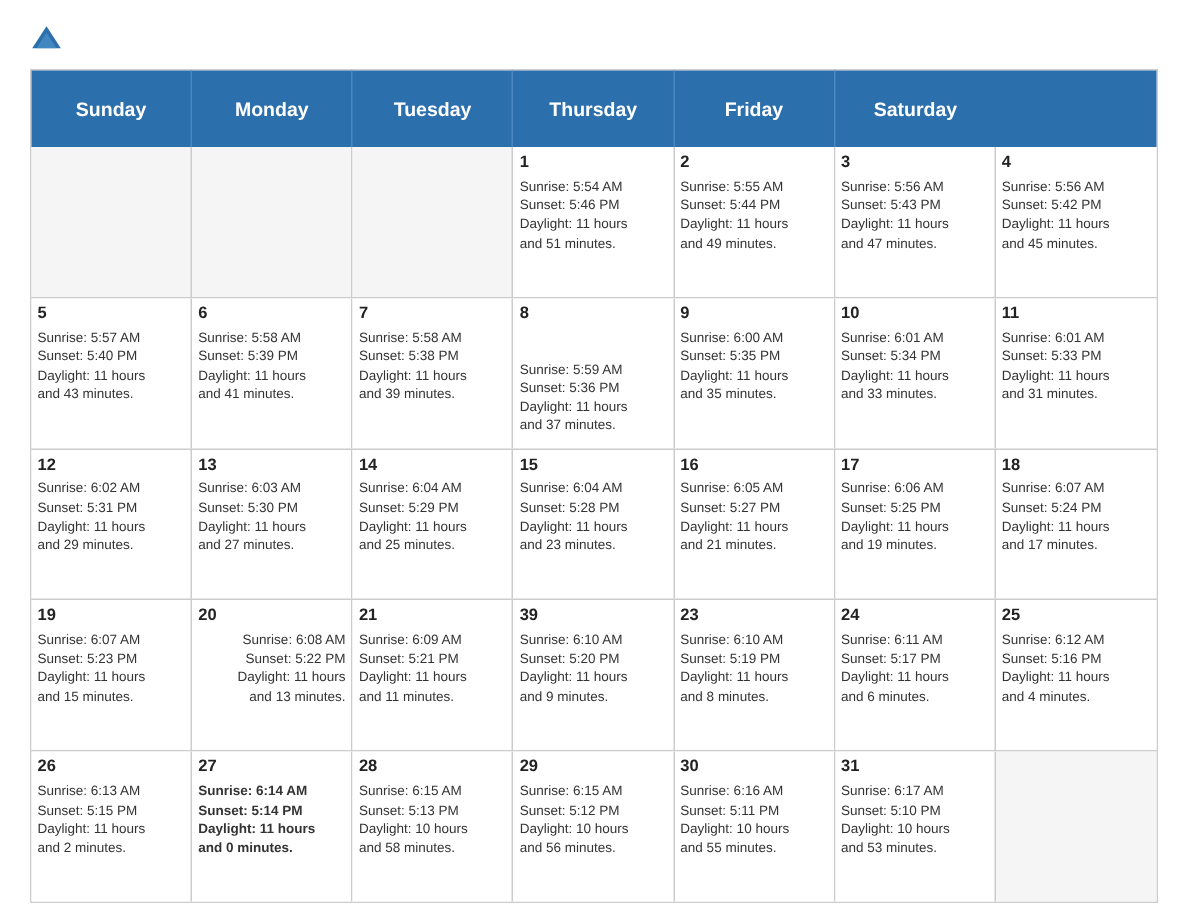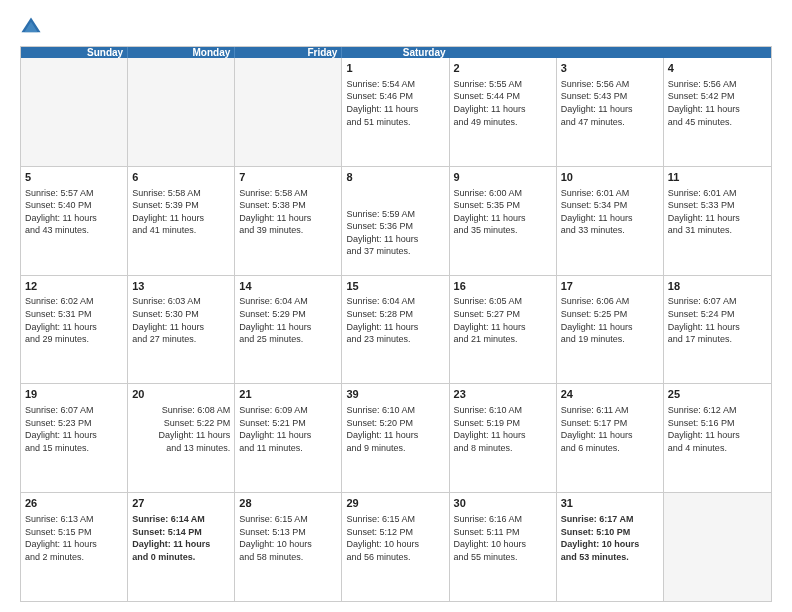--- a/index.html
+++ b/index.html
@@ -51,24 +51,24 @@
       flex-direction: column;
       border: 1px solid #ccc;
     }
     .cal-header-row {
       display: grid;
       grid-template-columns: repeat(7, 1fr);
       background: #2c6fad;
     }
     .cal-header-cell {
       color: #fff;
-      font-size: 10px;
+      font-size: 13px;
       font-weight: bold;
-      padding: 0 4px;
-      text-align: right;
+      padding: 18px 4px;
+      text-align: center;
       border-right: 1px solid #4a87c0;
     }
     .cal-header-cell:last-child { border-right: none; }
     .cal-body {
       flex: 1;
       display: flex;
       flex-direction: column;
     }
     .cal-row {
       flex: 1;
@@ -117,20 +117,22 @@
     <div class="title-block">
       <div class="calendar-title"></div>
       <div class="calendar-subtitle"></div>
     </div>
   </div>
 
   <div class="calendar">
     <div class="cal-header-row" id="cal-header">
         <div class="cal-header-cell">Sunday</div>
         <div class="cal-header-cell">Monday</div>
+        <div class="cal-header-cell">Tuesday</div>
+        <div class="cal-header-cell">Thursday</div>
         <div class="cal-header-cell">Friday</div>
         <div class="cal-header-cell">Saturday</div>
       </div>
     <div class="cal-body" id="cal-body">
         <div class="cal-row">
           <div class="cal-cell empty"></div>
           <div class="cal-cell empty"></div>
           <div class="cal-cell empty"></div>
           <div class="cal-cell">
             <span class="day-num">1</span>
@@ -345,21 +347,21 @@
           </div>
           <div class="cal-cell">
             <span class="day-num">30</span>
             <div class="cell-text" style="white-space: pre-line;">Sunrise: 6:16 AM
 Sunset: 5:11 PM
 Daylight: 10 hours
 and 55 minutes.</div>
           </div>
           <div class="cal-cell">
             <span class="day-num">31</span>
-            <div class="cell-text" style="white-space: pre-line; font-weight: bold;">Sunrise: 6:17 AM
+            <div class="cell-text" style="white-space: pre-line;">Sunrise: 6:17 AM
 Sunset: 5:10 PM
 Daylight: 10 hours
 and 53 minutes.</div>
           </div>
           <div class="cal-cell empty"></div>
         </div>
       </div>
   </div>
 </div>
 

